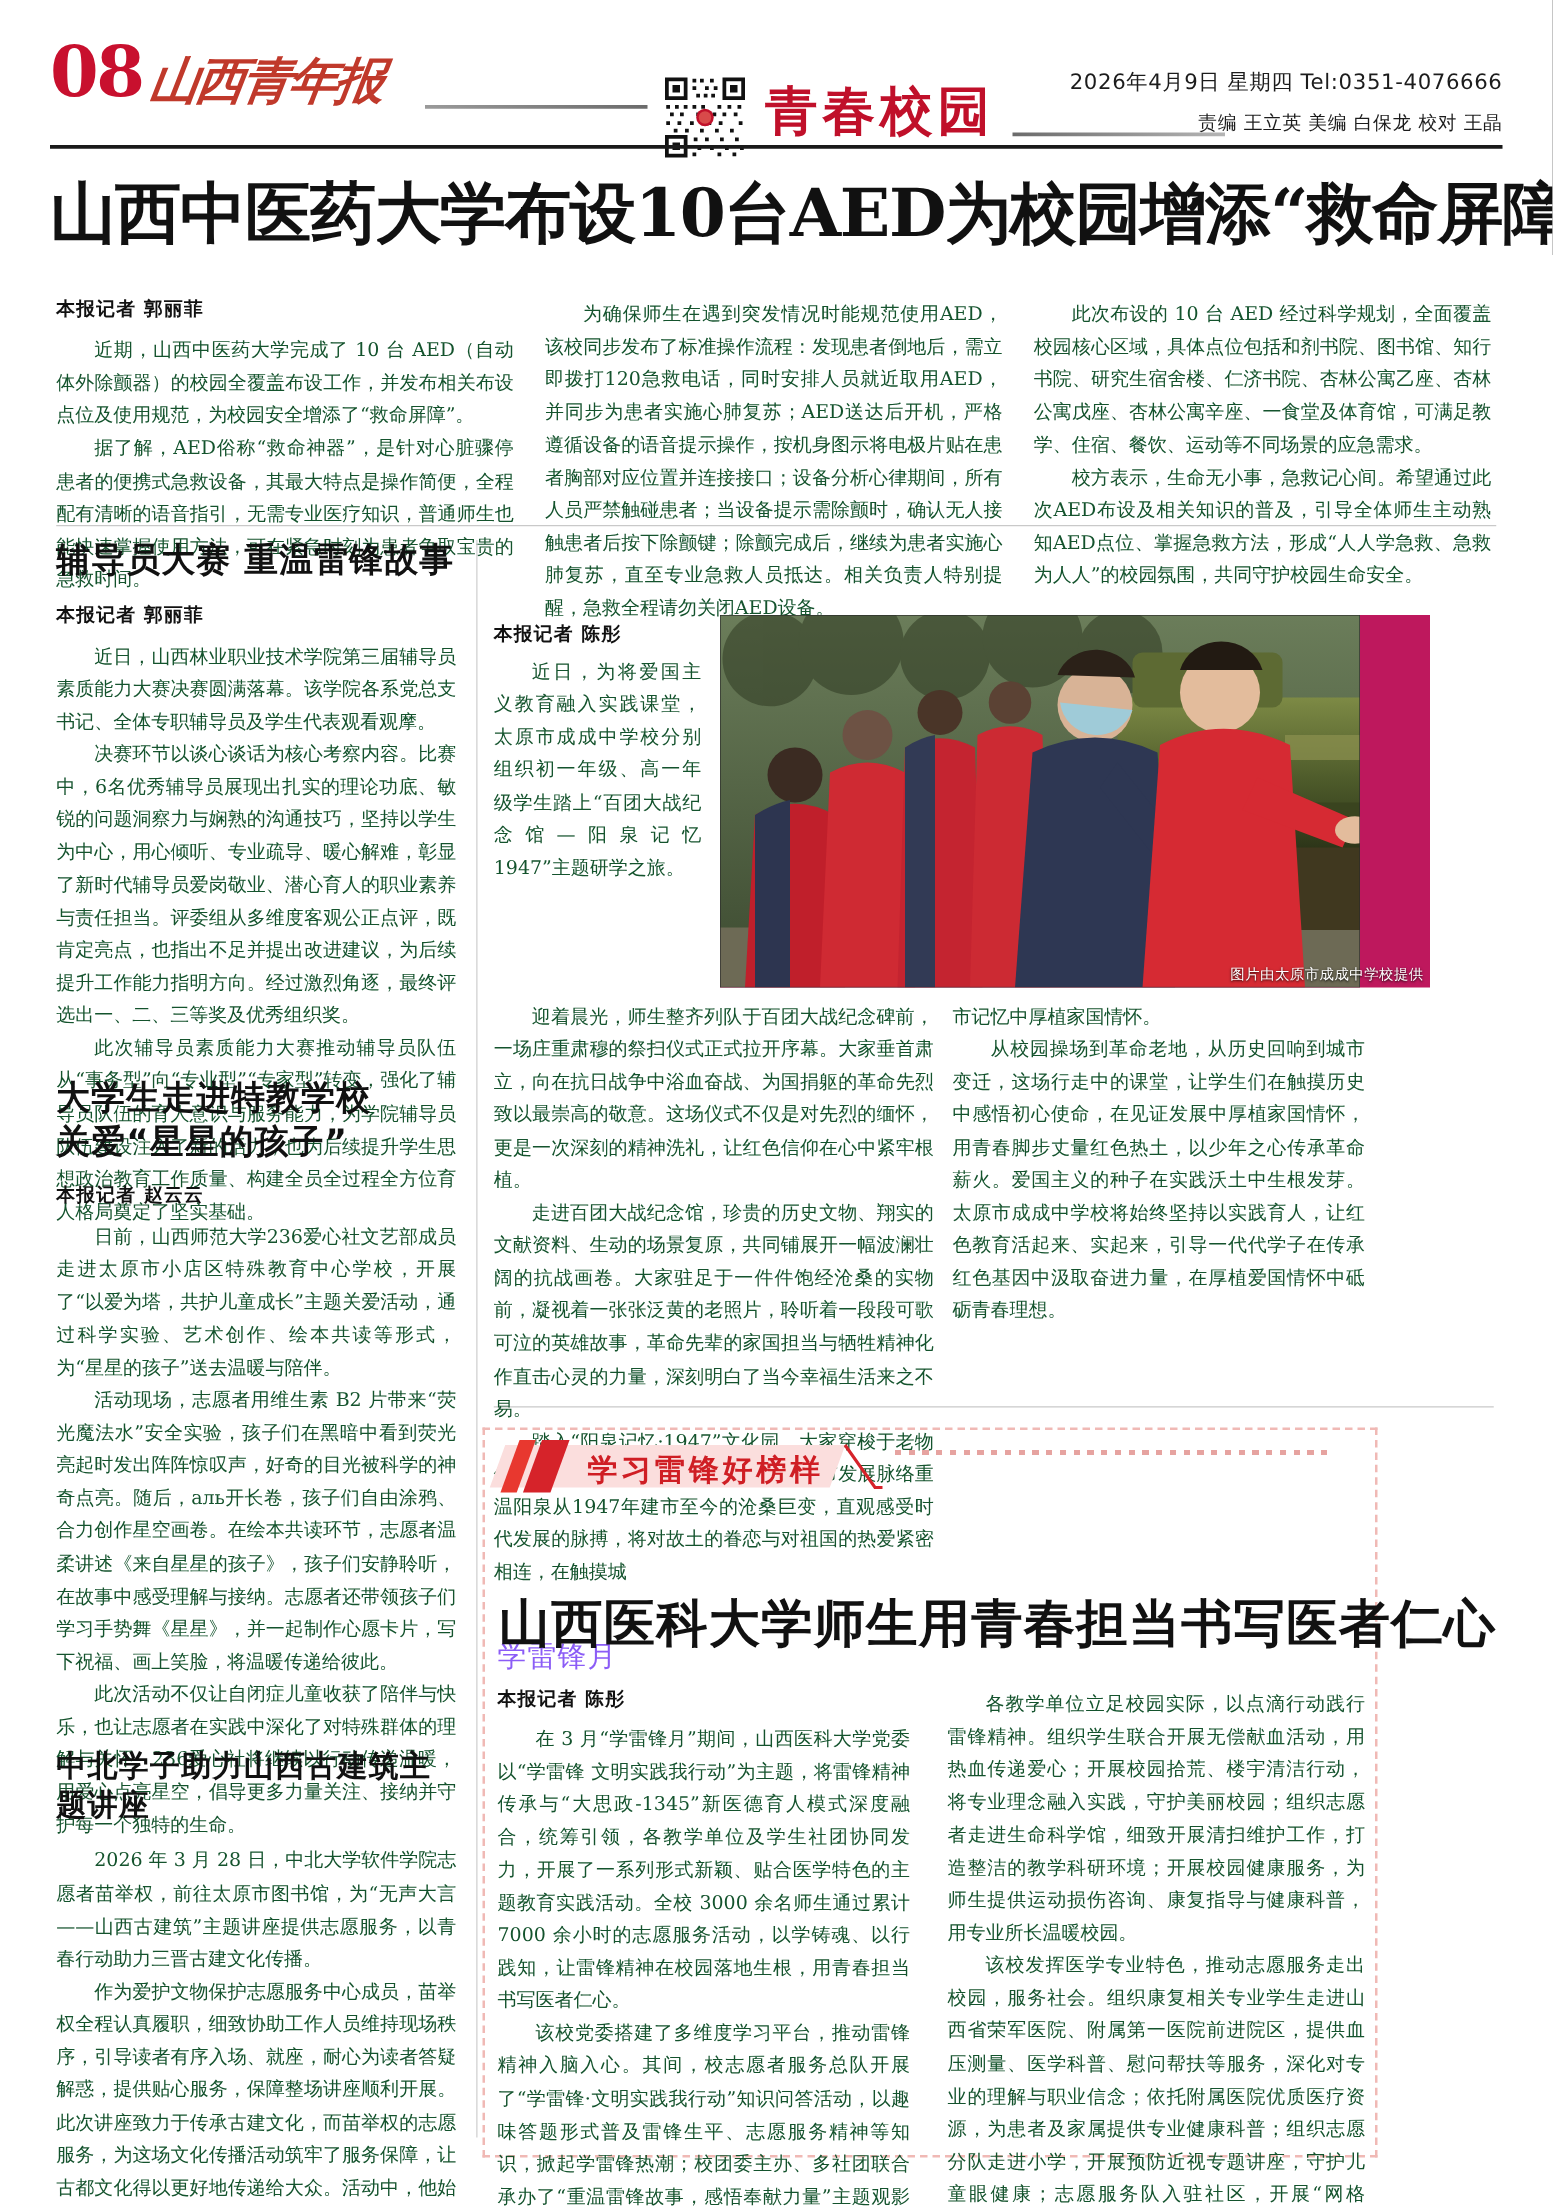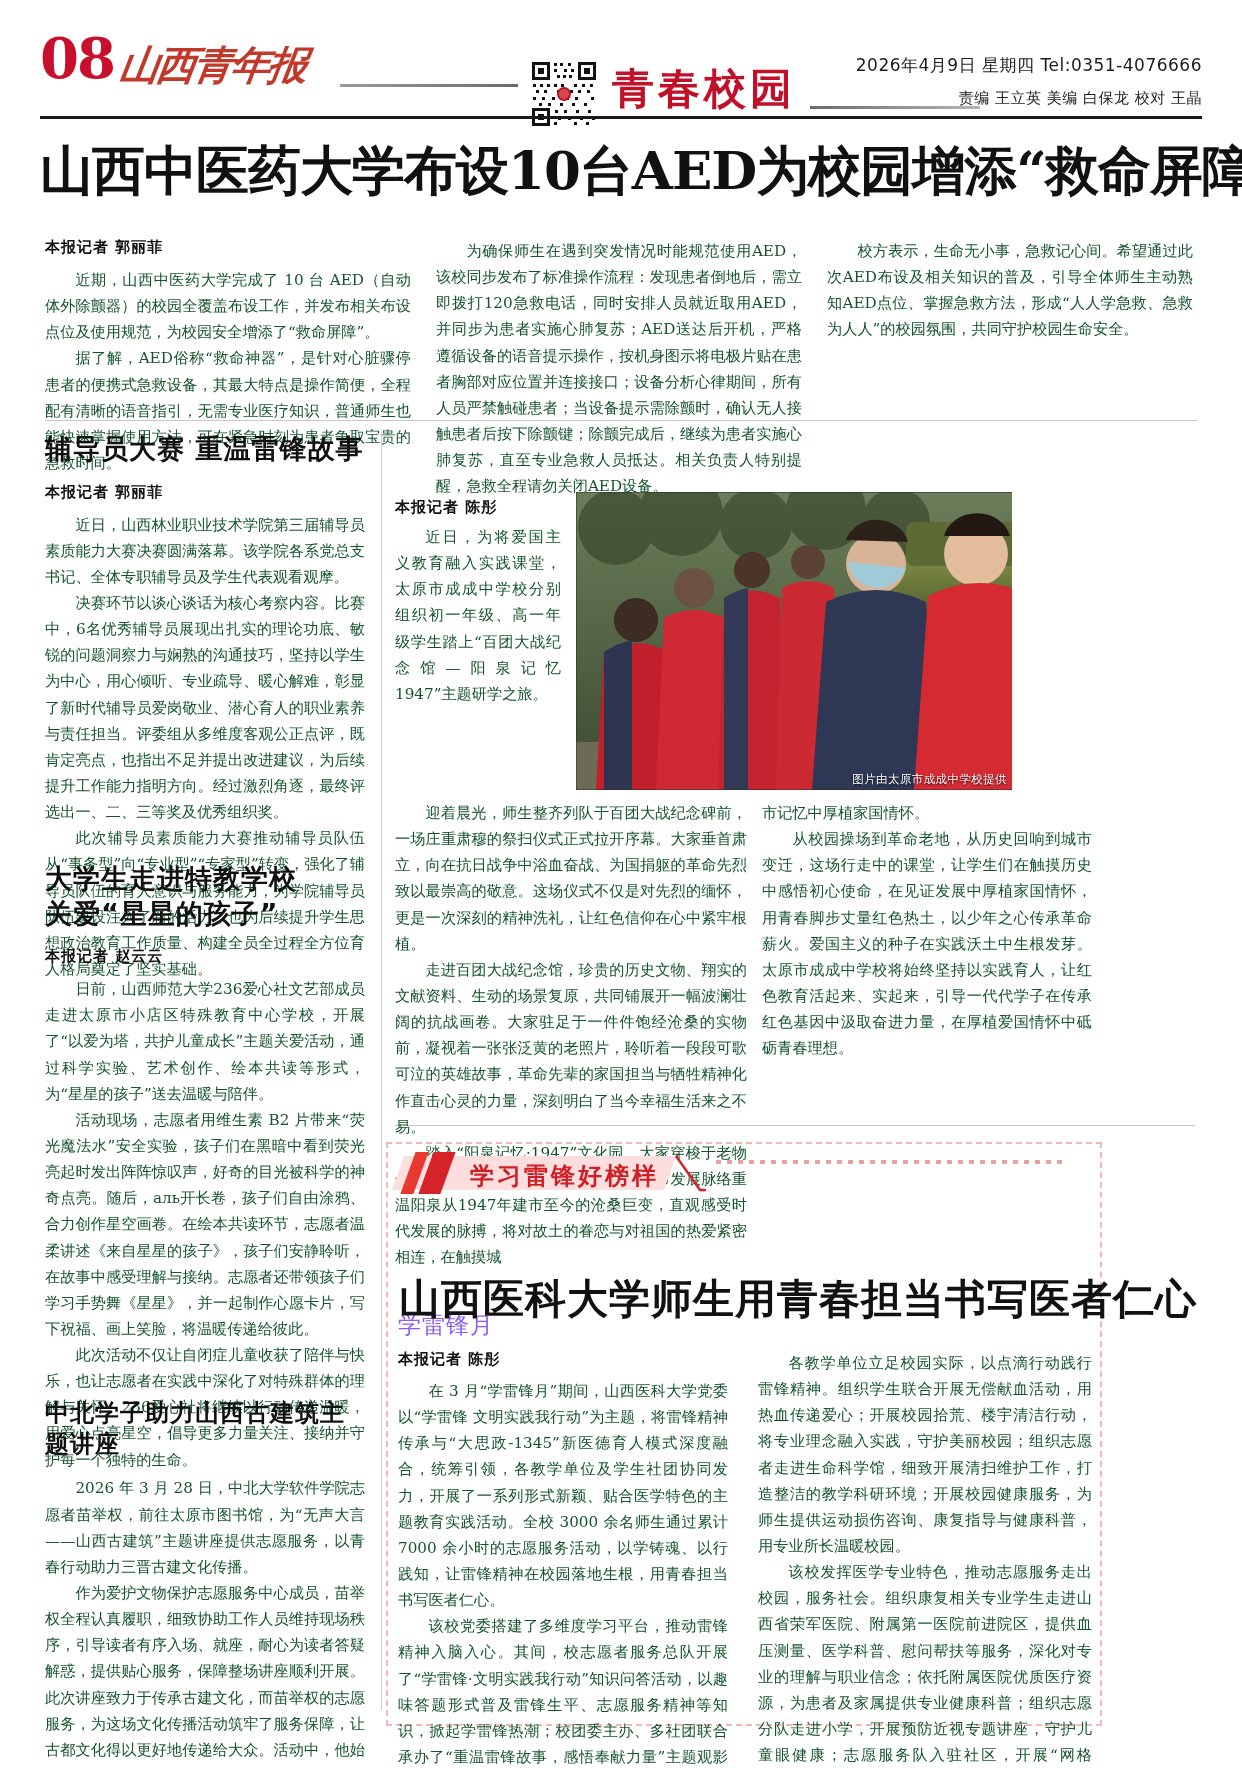--- a/index.html
+++ b/index.html
@@ -72,22 +72,22 @@
   .vrule{position:absolute;width:1px;background:#cfcfcf;}
 
   
   .red-title{
     position:absolute;left:395px;top:432px;width:800px;
     font-family:"DejaVu Serif","Liberation Serif",serif;font-weight:700;
     font-size:40px;color:#111;letter-spacing:2px;
   }
   .red-byline{position:absolute;left:395px;top:498px;}
   .photo{
-    position:absolute;left:576px;top:492px;width:436px;height:298px;
-    overflow:hidden;background:#c2410c;
+    position:absolute;left:576px;top:492px;width:568px;height:298px;
+    overflow:hidden;background:#be185d;
   }
   .photo .cap{
     position:absolute;right:5px;bottom:3px;color:#fff;font-size:11.5px;
     letter-spacing:.4px;text-shadow:0 1px 2px rgba(0,0,0,.95);
   }
   .red-c1{position:absolute;left:395px;top:524px;width:166px;}
   .red-c2{position:absolute;left:395px;top:800px;width:352px;}
   .red-c3{position:absolute;left:762px;top:800px;width:330px;}
 
   
@@ -221,20 +221,21 @@
         <p>据了解，AED俗称“救命神器”，是针对心脏骤停患者的便携式急救设备，其最大特点是操作简便，全程配有清晰的语音指引，无需专业医疗知识，普通师生也能快速掌握使用方法，可在紧急时刻为患者争取宝贵的急救时间。</p>
       </div>
     </div>
     <div class="col">
       <div class="body">
         <p>为确保师生在遇到突发情况时能规范使用AED，该校同步发布了标准操作流程：发现患者倒地后，需立即拨打120急救电话，同时安排人员就近取用AED，并同步为患者实施心肺复苏；AED送达后开机，严格遵循设备的语音提示操作，按机身图示将电极片贴在患者胸部对应位置并连接接口；设备分析心律期间，所有人员严禁触碰患者；当设备提示需除颤时，确认无人接触患者后按下除颤键；除颤完成后，继续为患者实施心肺复苏，直至专业急救人员抵达。相关负责人特别提醒，急救全程请勿关闭AED设备。</p>
       </div>
     </div>
     <div class="col">
       <div class="body">
+        <p>此次布设的 10 台 AED 经过科学规划，全面覆盖校园核心区域，具体点位包括和剂书院、图书馆、知行书院、研究生宿舍楼、仁济书院、杏林公寓乙座、杏林公寓戊座、杏林公寓辛座、一食堂及体育馆，可满足教学、住宿、餐饮、运动等不同场景的应急需求。</p>
         <p>校方表示，生命无小事，急救记心间。希望通过此次AED布设及相关知识的普及，引导全体师生主动熟知AED点位、掌握急救方法，形成“人人学急救、急救为人人”的校园氛围，共同守护校园生命安全。</p>
       </div>
     </div>
   </div>
 
   <div class="hr-thin" style="left:45px;top:420px;width:1152px;"></div>
   <div class="vrule" style="left:381px;top:432px;height:1278px;"></div>
   <div class="hr-thin" style="left:395px;top:1125px;width:800px;"></div>
 
   <div class="rail" style="top:432px;">

